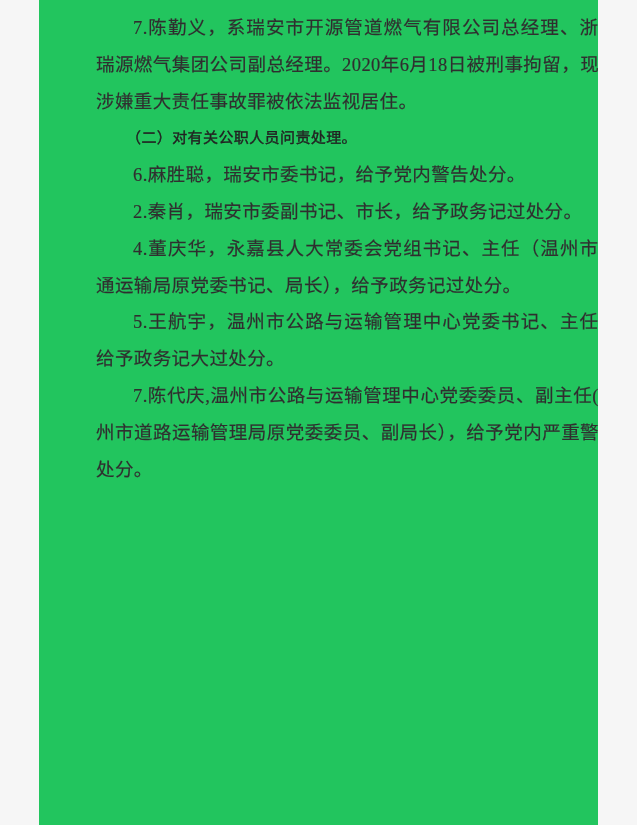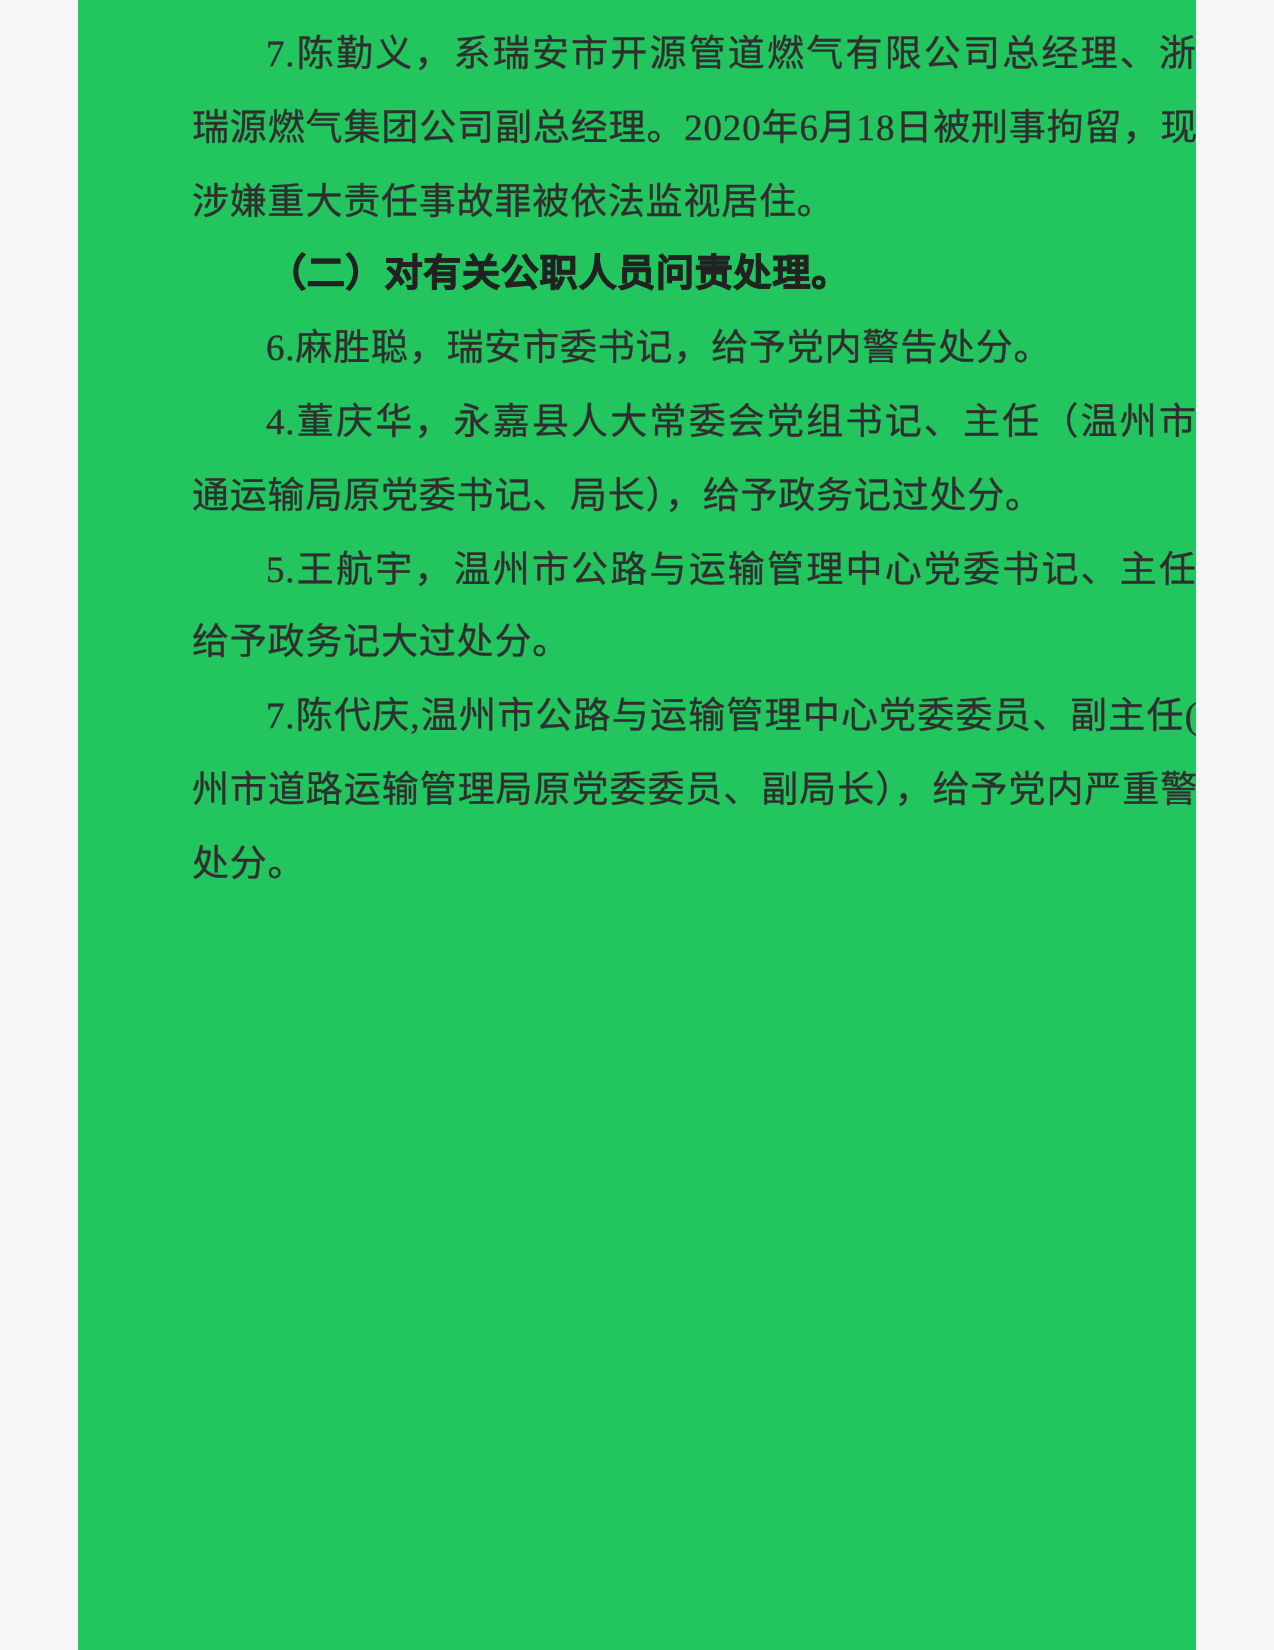--- a/index.html
+++ b/index.html
@@ -26,31 +26,32 @@
     margin: 0;
     font-size: 18.5px;
     line-height: 36.8px;
     text-align: justify;
     text-indent: 2em;
     letter-spacing: 0.4px;
     word-break: break-all;
     -webkit-text-stroke: 0.2px #3a3a3a;
   }
   .para.heading {
-    font-weight: 700;
-    font-size: 19px;
+    font-weight: 400;
+    font-size: 15px;
     color: #222222;
     -webkit-text-stroke: 0.4px #222222;
   }
 </style>
 </head>
 <body>
 
 <div class="page">
   <div class="textblock">
     <p class="para">7.陈勤义，系瑞安市开源管道燃气有限公司总经理、浙江瑞源燃气集团公司副总经理。2020年6月18日被刑事拘留，现以涉嫌重大责任事故罪被依法监视居住。</p>
     <p class="para heading">（二）对有关公职人员问责处理。</p>
     <p class="para">6.麻胜聪，瑞安市委书记，给予党内警告处分。</p>
+    <p class="para">2.秦肖，瑞安市委副书记、市长，给予政务记过处分。</p>
     <p class="para">4.董庆华，永嘉县人大常委会党组书记、主任（温州市交通运输局原党委书记、局长），给予政务记过处分。</p>
     <p class="para">5.王航宇，温州市公路与运输管理中心党委书记、主任，给予政务记大过处分。</p>
     <p class="para">7.陈代庆,温州市公路与运输管理中心党委委员、副主任(温州市道路运输管理局原党委委员、副局长），给予党内严重警告处分。</p>
   </div>
 </div>
 
 </body></html>

